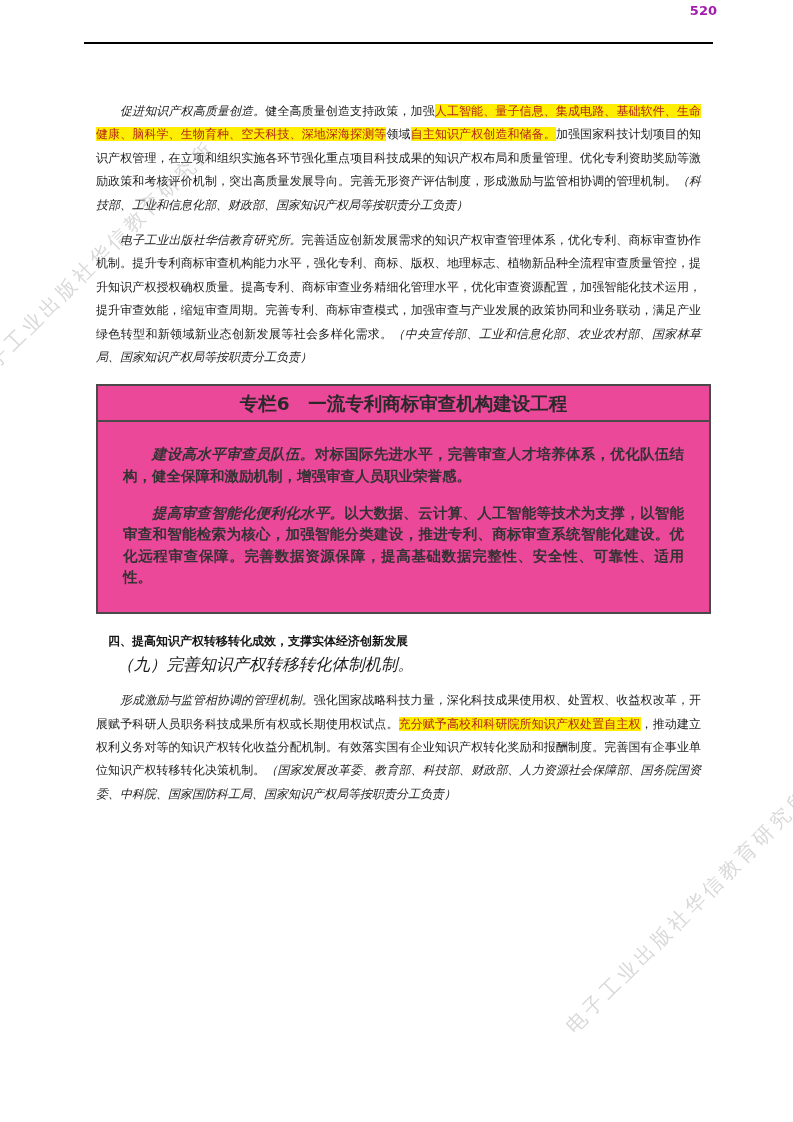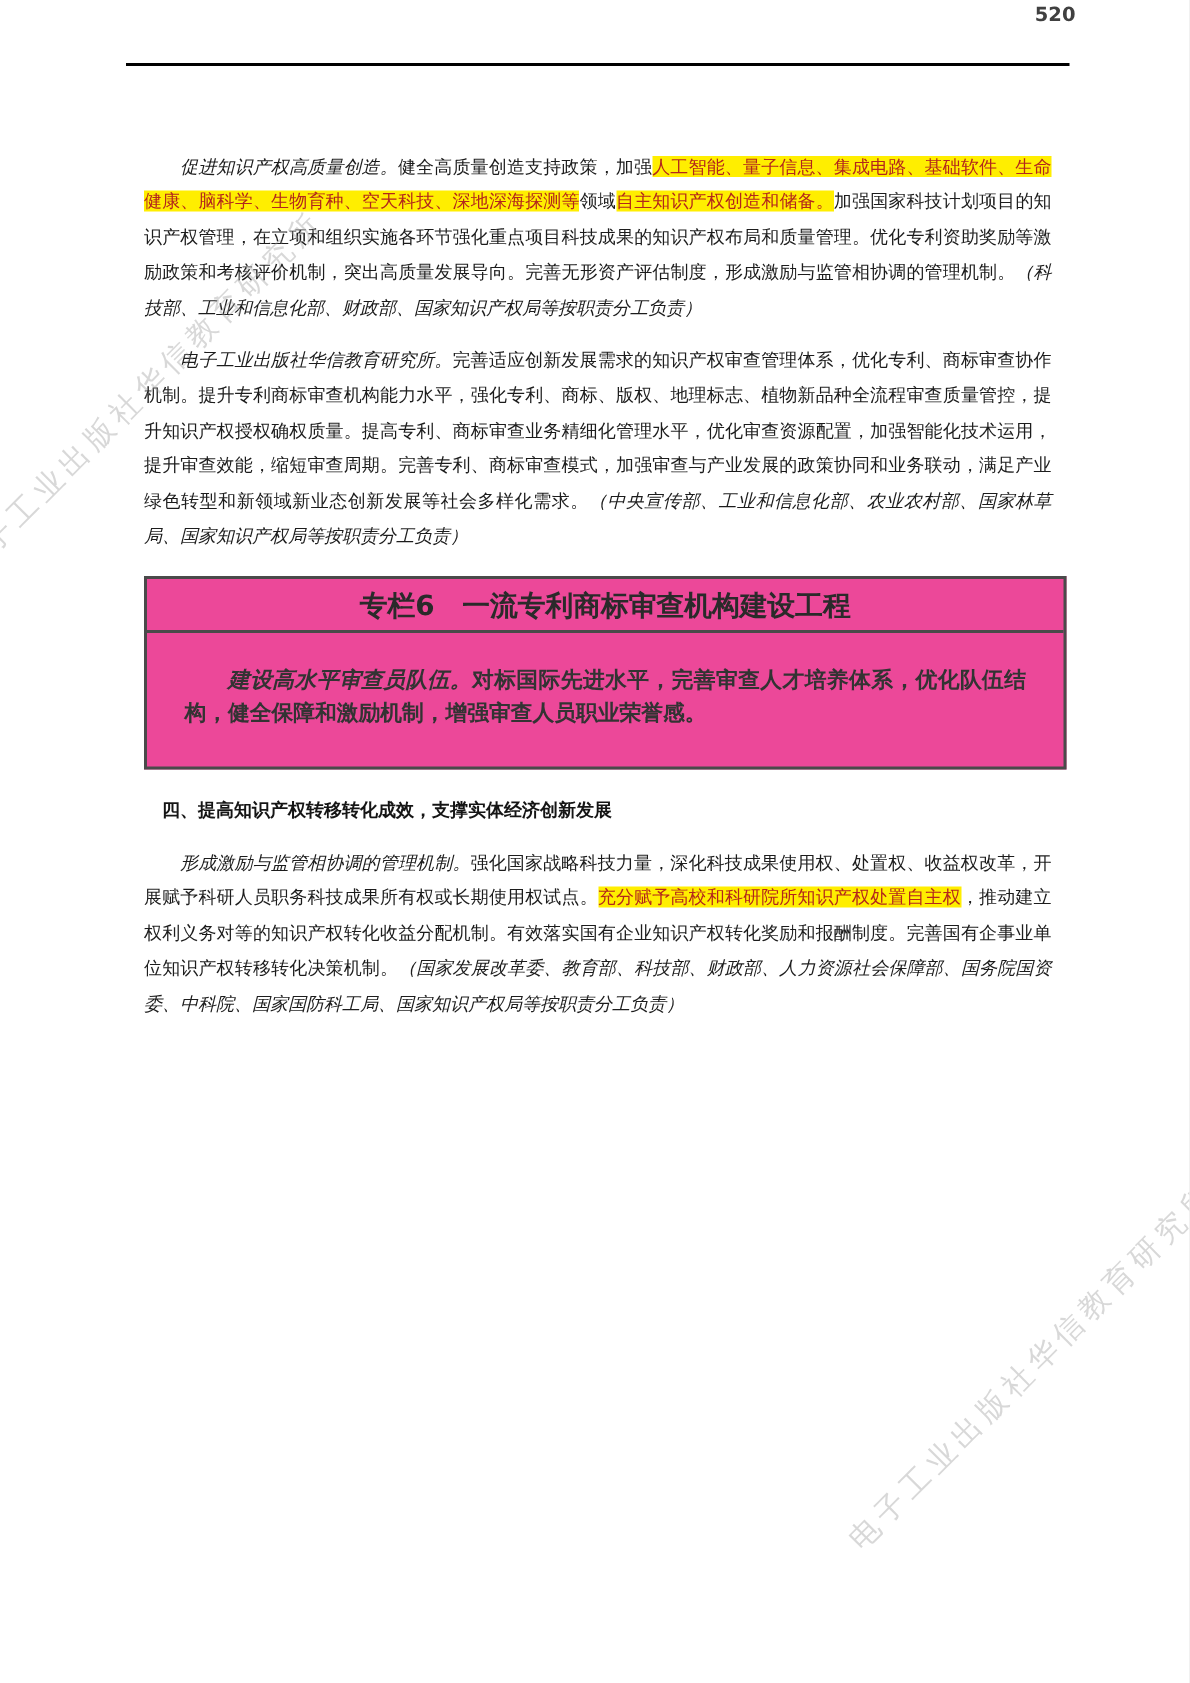--- a/index.html
+++ b/index.html
@@ -3,21 +3,21 @@
 <meta charset="utf-8">
 <style>
   html,body{margin:0;padding:0;background:#e8e8e8;}
   .page{
     position:relative;width:793px;height:1122px;background:#ffffff;
     margin:0 auto;overflow:hidden;
     font-family:"Liberation Serif","DejaVu Serif",serif;color:#1c1c1c;
   }
   .page-number{
     position:absolute;top:3px;right:76px;font-size:13px;font-weight:bold;
-    font-family:"DejaVu Sans","Liberation Sans",sans-serif;color:#404040;
+    font-family:"DejaVu Sans","Liberation Sans",sans-serif;color:#a21caf;
   }
   .header-rule{
     position:absolute;top:42px;left:84px;width:629px;height:2px;background:#000;
   }
   .content{
     position:absolute;top:88px;left:84px;width:629px;
   }
   p.body{
     margin:12px;font-size:12px;line-height:23.4px;text-align:justify;
     text-indent:2em;color:#1c1c1c;
@@ -69,22 +69,24 @@
   <div class="content">
 
     <p class="body"><span class="kai">促进知识产权高质量创造。</span><span>健全高质量创造支持政策，加强</span><span class="hl">人工智能、量子信息、集成电路、基础软件、生命健康、脑科学、生物育种、空天科技、深地深海探测等</span><span>领域</span><span class="hl">自主知识产权创造和储备。</span><span>加强国家科技计划项目的知识产权管理，在立项和组织实施各环节强化重点项目科技成果的知识产权布局和质量管理。优化专利资助奖励等激励政策和考核评价机制，突出高质量发展导向。完善无形资产评估制度，形成激励与监管相协调的管理机制。</span><span class="kai">（科技部、工业和信息化部、财政部、国家知识产权局等按职责分工负责）</span></p>
 
     <p class="body"><span class="kai">电子工业出版社华信教育研究所。</span><span>完善适应创新发展需求的知识产权审查管理体系，优化专利、商标审查协作机制。提升专利商标审查机构能力水平，强化专利、商标、版权、地理标志、植物新品种全流程审查质量管控，提升知识产权授权确权质量。提高专利、商标审查业务精细化管理水平，优化审查资源配置，加强智能化技术运用，提升审查效能，缩短审查周期。完善专利、商标审查模式，加强审查与产业发展的政策协同和业务联动，满足产业绿色转型和新领域新业态创新发展等社会多样化需求。</span><span class="kai">（中央宣传部、工业和信息化部、农业农村部、国家林草局、国家知识产权局等按职责分工负责）</span></p>
 
     <div class="column-box">
       <div class="box-title">专栏6　一流专利商标审查机构建设工程</div>
       <div class="box-body">
         <p><span class="box-lead">建设高水平审查员队伍。</span><span>对标国际先进水平，完善审查人才培养体系，优化队伍结构，健全保障和激励机制，增强审查人员职业荣誉感。</span></p>
+        <p><span class="box-lead">提高审查智能化便利化水平。</span><span>以大数据、云计算、人工智能等技术为支撑，以智能审查和智能检索为核心，加强智能分类建设，推进专利、商标审查系统智能化建设。优化远程审查保障。完善数据资源保障，提高基础数据完整性、安全性、可靠性、适用性。</span></p>
       </div>
     </div>
 
 
     <p class="section-heading">四、提高知识产权转移转化成效，支撑实体经济创新发展</p>
+    <p class="sub-heading">（九）完善知识产权转移转化体制机制。</p>
 
     <p class="body"><span class="kai">形成激励与监管相协调的管理机制。</span><span>强化国家战略科技力量，深化科技成果使用权、处置权、收益权改革，开展赋予科研人员职务科技成果所有权或长期使用权试点。</span><span class="hl">充分赋予高校和科研院所知识产权处置自主权</span><span>，推动建立权利义务对等的知识产权转化收益分配机制。有效落实国有企业知识产权转化奖励和报酬制度。完善国有企事业单位知识产权转移转化决策机制。</span><span class="kai">（国家发展改革委、教育部、科技部、财政部、人力资源社会保障部、国务院国资委、中科院、国家国防科工局、国家知识产权局等按职责分工负责）</span></p>
 
   </div>
 </div>
 
 </body></html>

